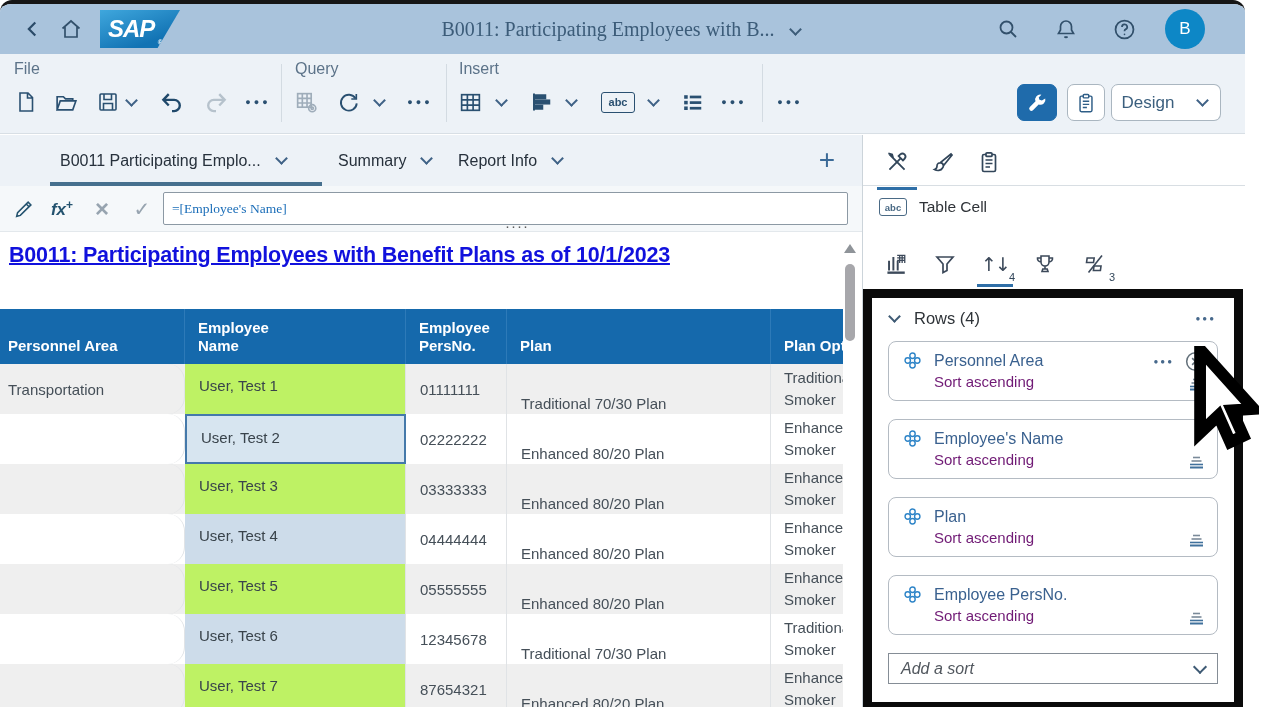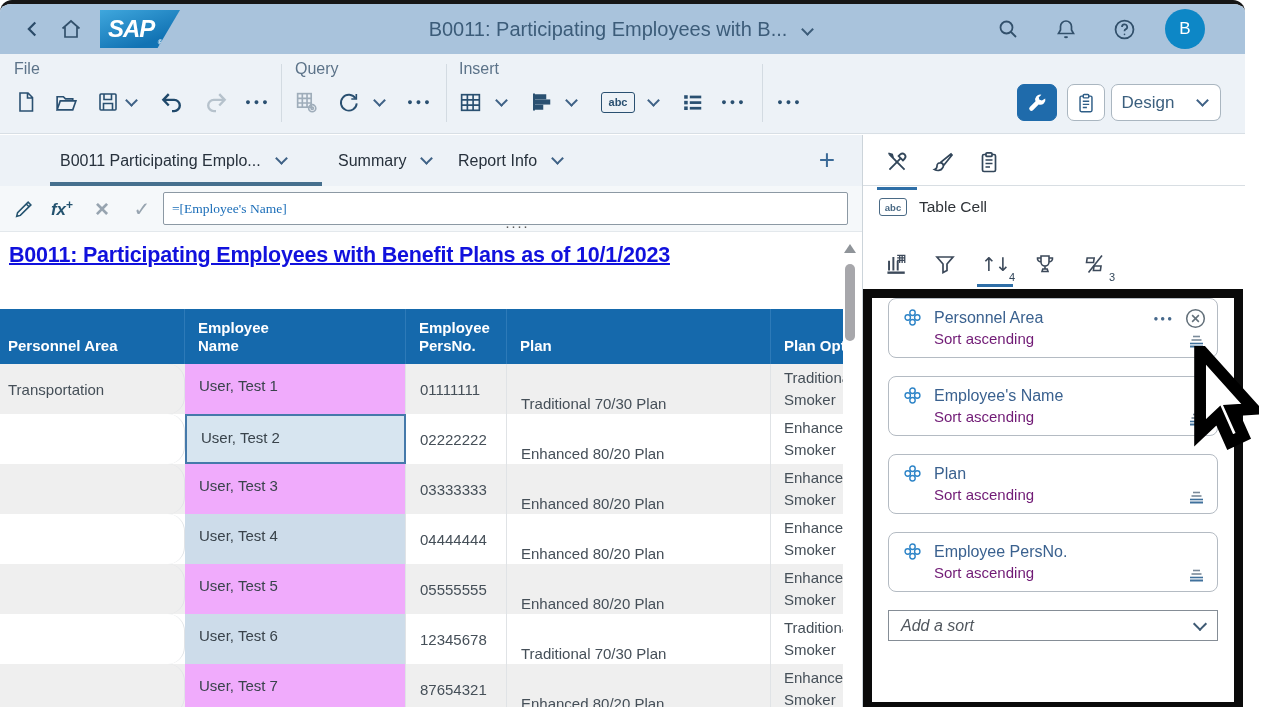--- a/index.html
+++ b/index.html
@@ -12,21 +12,21 @@
   
   .shell{position:absolute;left:0;top:0;width:100%;height:50px;background:#a9c3dc;}
   .shell .ibtn{position:absolute;top:8px;width:34px;height:34px;display:flex;align-items:center;justify-content:center;
                background:none;border:0;padding:0;cursor:pointer;}
   .saplogo{position:absolute;left:100px;top:6px;width:80px;height:38px;
            background:linear-gradient(160deg,#3fa7dd 0%,#1273b4 75%);
            clip-path:polygon(0 0,100% 0,72% 100%,0 100%);
            color:#fff;font-weight:bold;font-style:italic;font-size:24px;
            display:flex;align-items:center;padding-left:8px;letter-spacing:-1px;}
   .saplogo::after{content:"®";font-size:7px;position:absolute;right:18px;bottom:2px;font-style:normal;}
-  .shelltitle{position:absolute;left:0;top:0;width:100%;height:50px;display:flex;align-items:center;justify-content:center;gap:12px;}
+  .shelltitle{position:absolute;left:0;top:0;width:100%;height:50px;display:flex;align-items:center;justify-content:center;gap:12px;font-family:Liberation Serif, serif;}
   .shelltitle .t{font-size:20px;color:#3c5c79;}
   .shellright{position:absolute;right:40px;top:0;height:50px;display:flex;align-items:center;gap:24px;}
   .avatar{width:40px;height:40px;border-radius:50%;background:#0d87c6;color:#fff;display:flex;align-items:center;justify-content:center;
           font-size:17px;border:0;cursor:pointer;}
 
   
   .toolbar{position:absolute;left:0;top:50px;width:100%;height:80px;background:#edf2f7;border-bottom:1px solid #d8dfe5;}
   .tlabel{position:absolute;top:6px;font-size:16px;color:#5c7389;}
   .tbtn{position:absolute;top:30px;width:36px;height:36px;display:flex;align-items:center;justify-content:center;
         background:none;border:0;padding:0;cursor:pointer;}
@@ -91,21 +91,21 @@
   .c-option{width:130px;flex:none;}
   .trow{display:flex;height:50px;}
   .r-odd{background:#efefef;}
   .r-even{background:#fff;}
   .tc{border-right:1px solid #e0e3e6;font-size:15px;color:#454f58;padding:0 6px 0 14px;
       display:flex;align-items:center;cursor:cell;}
   .tc.c-area{padding-left:8px;border-radius:17px;}
   .tc.c-name{align-items:flex-start;padding-top:13px;color:#39434b;}
   .tc.c-plan{align-items:flex-end;padding-bottom:2px;}
   .tc.c-option{white-space:pre-line;line-height:1.5;padding-left:13px;}
-  .tint-d{background:#f0abfc;}
+  .tint-d{background:#bef264;}
   .tint-l{background:#cddcea;}
   .selcell{background:#d7e5f0 !important;border:2px solid #4579aa !important;padding-top:11px;}
 
   
   .panel{position:absolute;left:862px;top:131px;width:383px;height:576px;background:#fff;border-left:1px solid #ccd4da;}
   .ptabs{position:absolute;left:0;top:0;width:100%;height:51px;border-bottom:1px solid #d8dee3;}
   .ptab{position:absolute;top:6px;width:44px;height:42px;background:none;border:0;display:flex;align-items:center;justify-content:center;cursor:pointer;}
   .ptab.active::after{content:"";position:absolute;left:2px;right:2px;bottom:-7px;height:3px;background:#2f6fa7;}
   .psel{position:absolute;left:16px;top:63px;display:flex;align-items:center;gap:12px;font-size:15.5px;color:#2f3338;}
   .abcbox{width:28px;height:18px;border:1.4px solid #4a6a85;border-radius:3px;color:#4a6a85;font-size:9.5px;font-weight:bold;
@@ -485,20 +485,25 @@
               <path d="M5 6 h7 v4.5 h-7 Z" transform="skewX(-8)"></path>
               <path d="M13 14 h7 v4.5 h-7 Z" transform="skewX(-8)"></path>
               <path d="M19 3.5 L5.5 20.5"></path>
             </svg>
           <span class="badge">3</span>
         </button>
       </div>
     </aside>
 
     <div class="frame">
+      <div class="rowshead">
+        <span class="chevblue"></span>
+        <span>Rows (4)</span>
+        <button class="hdots"></button>
+      </div>
 
       <div class="card">
         <div class="fld">
           <svg width="19" height="19" viewBox="0 0 24 24" fill="none" stroke="#2f85c8" stroke-width="1.8">
               <circle cx="12" cy="6" r="3.4"></circle>
               <circle cx="12" cy="18" r="3.4"></circle>
               <circle cx="6" cy="12" r="3.4"></circle>
               <circle cx="18" cy="12" r="3.4"></circle>
             </svg>
           <span>Personnel Area</span>

